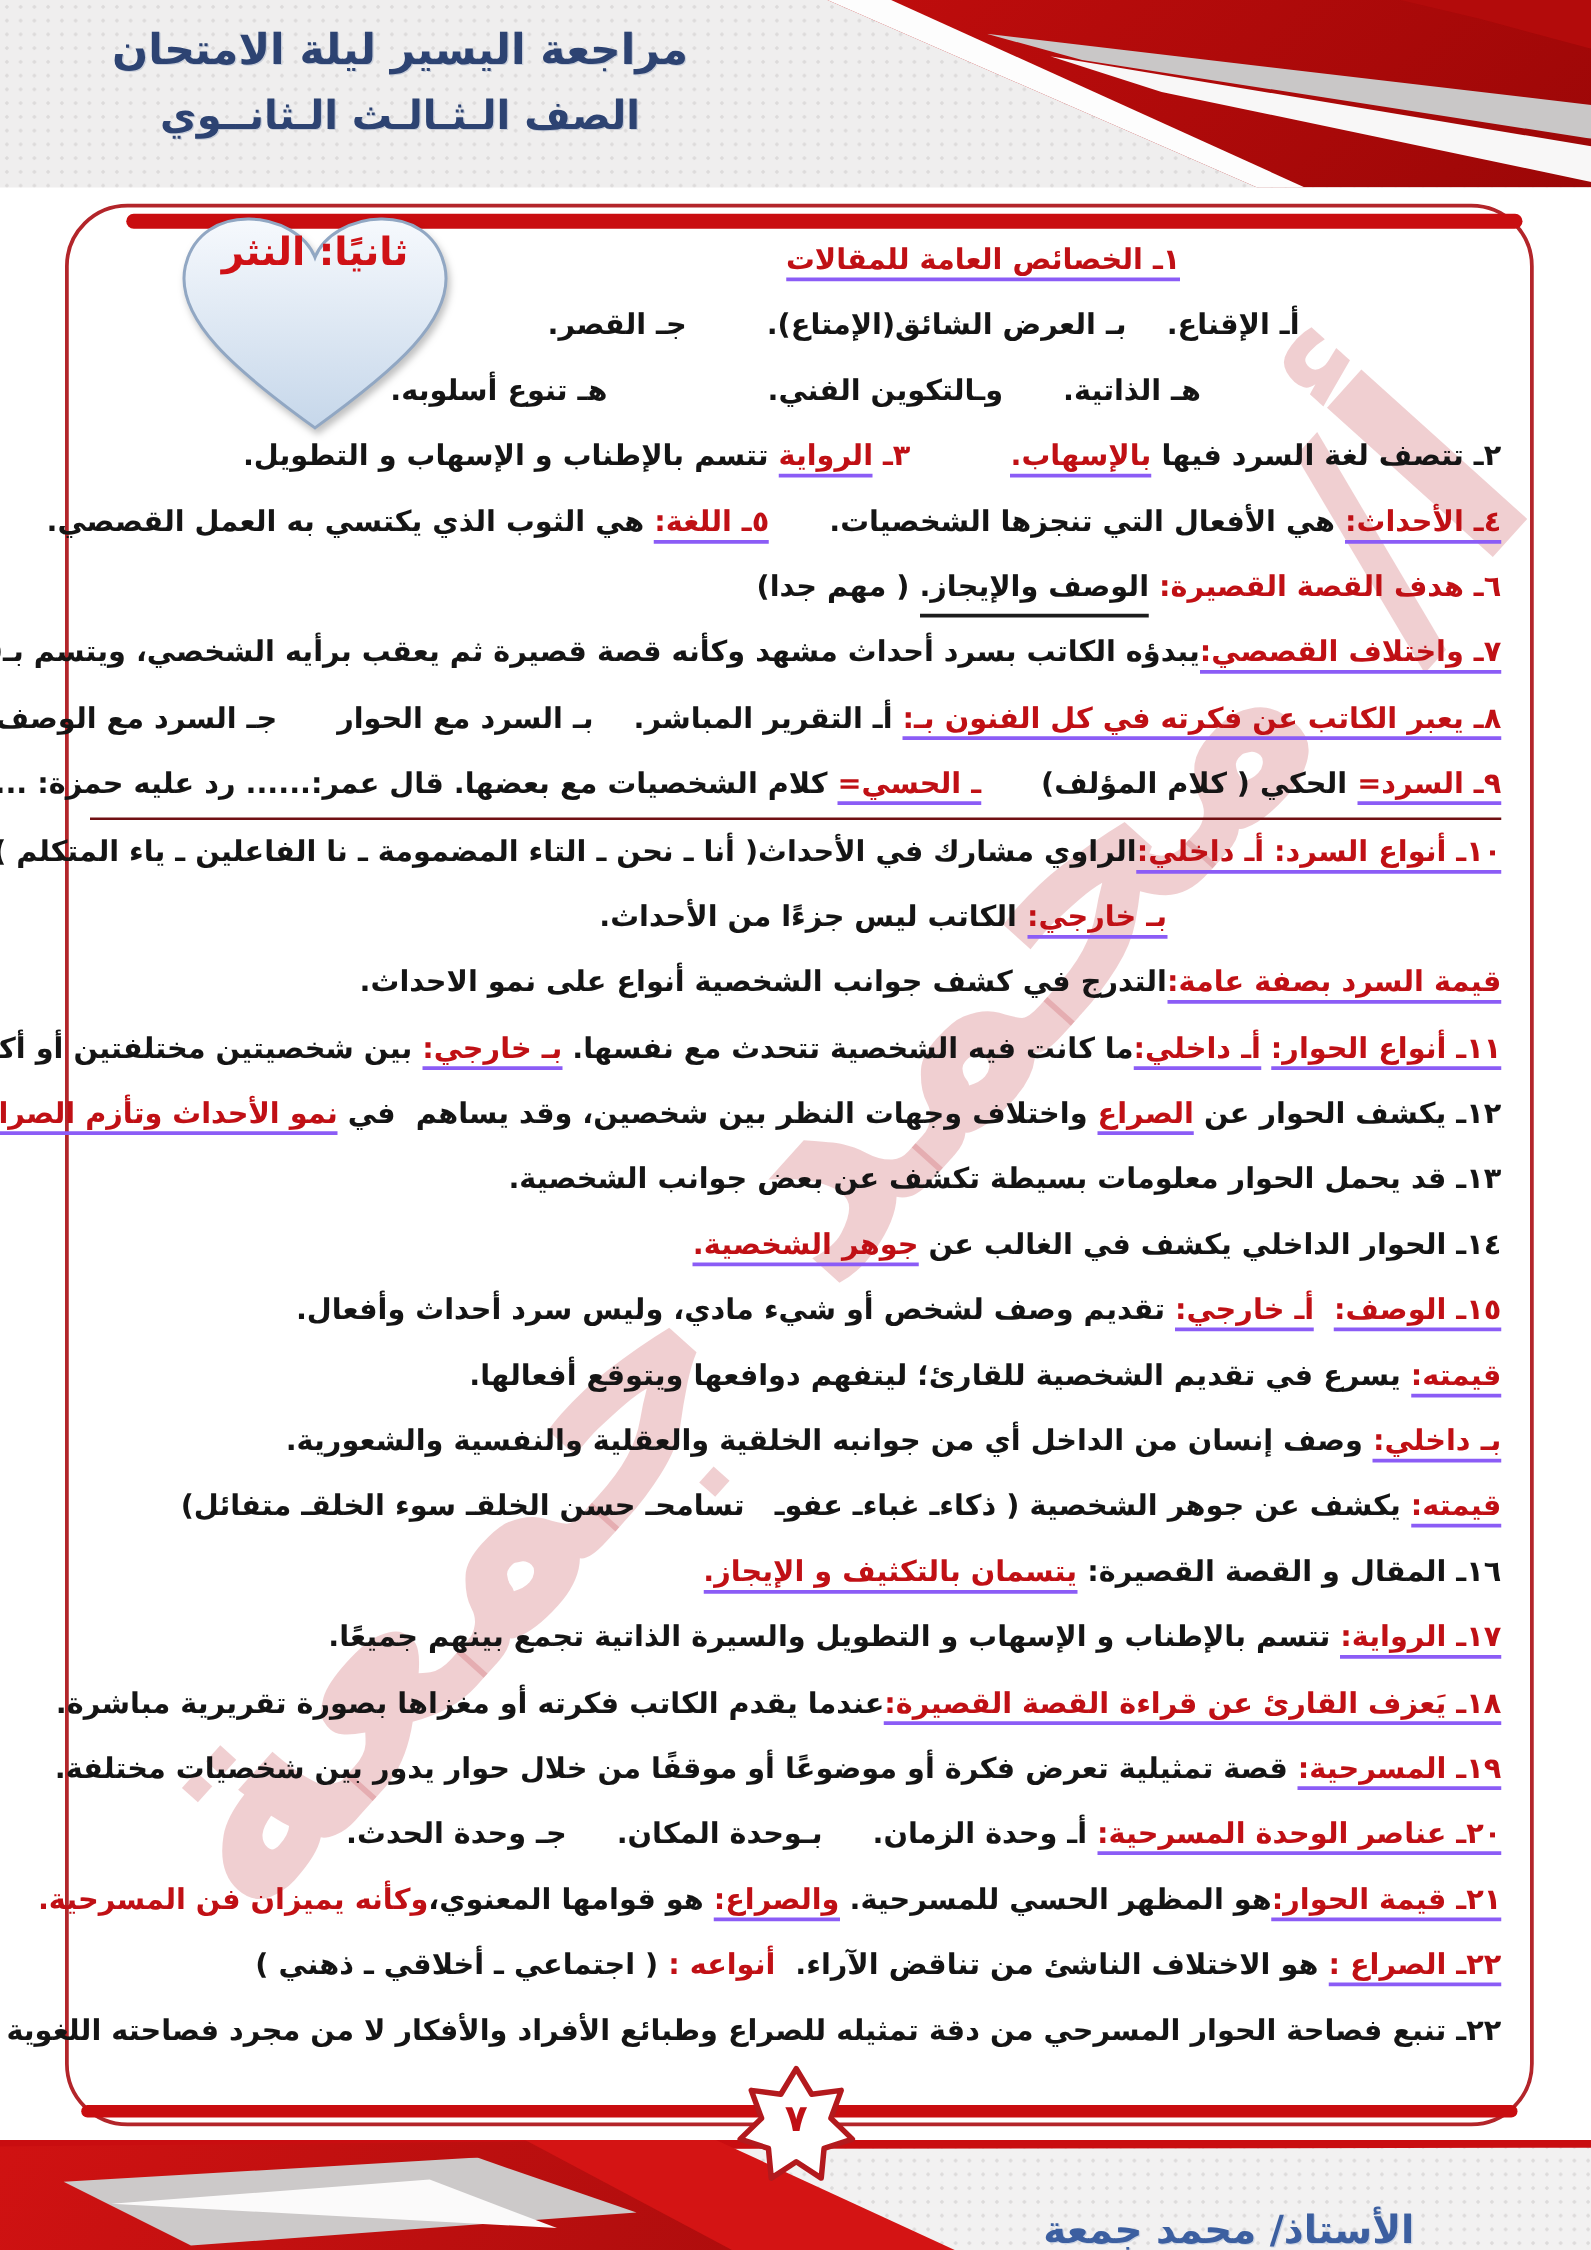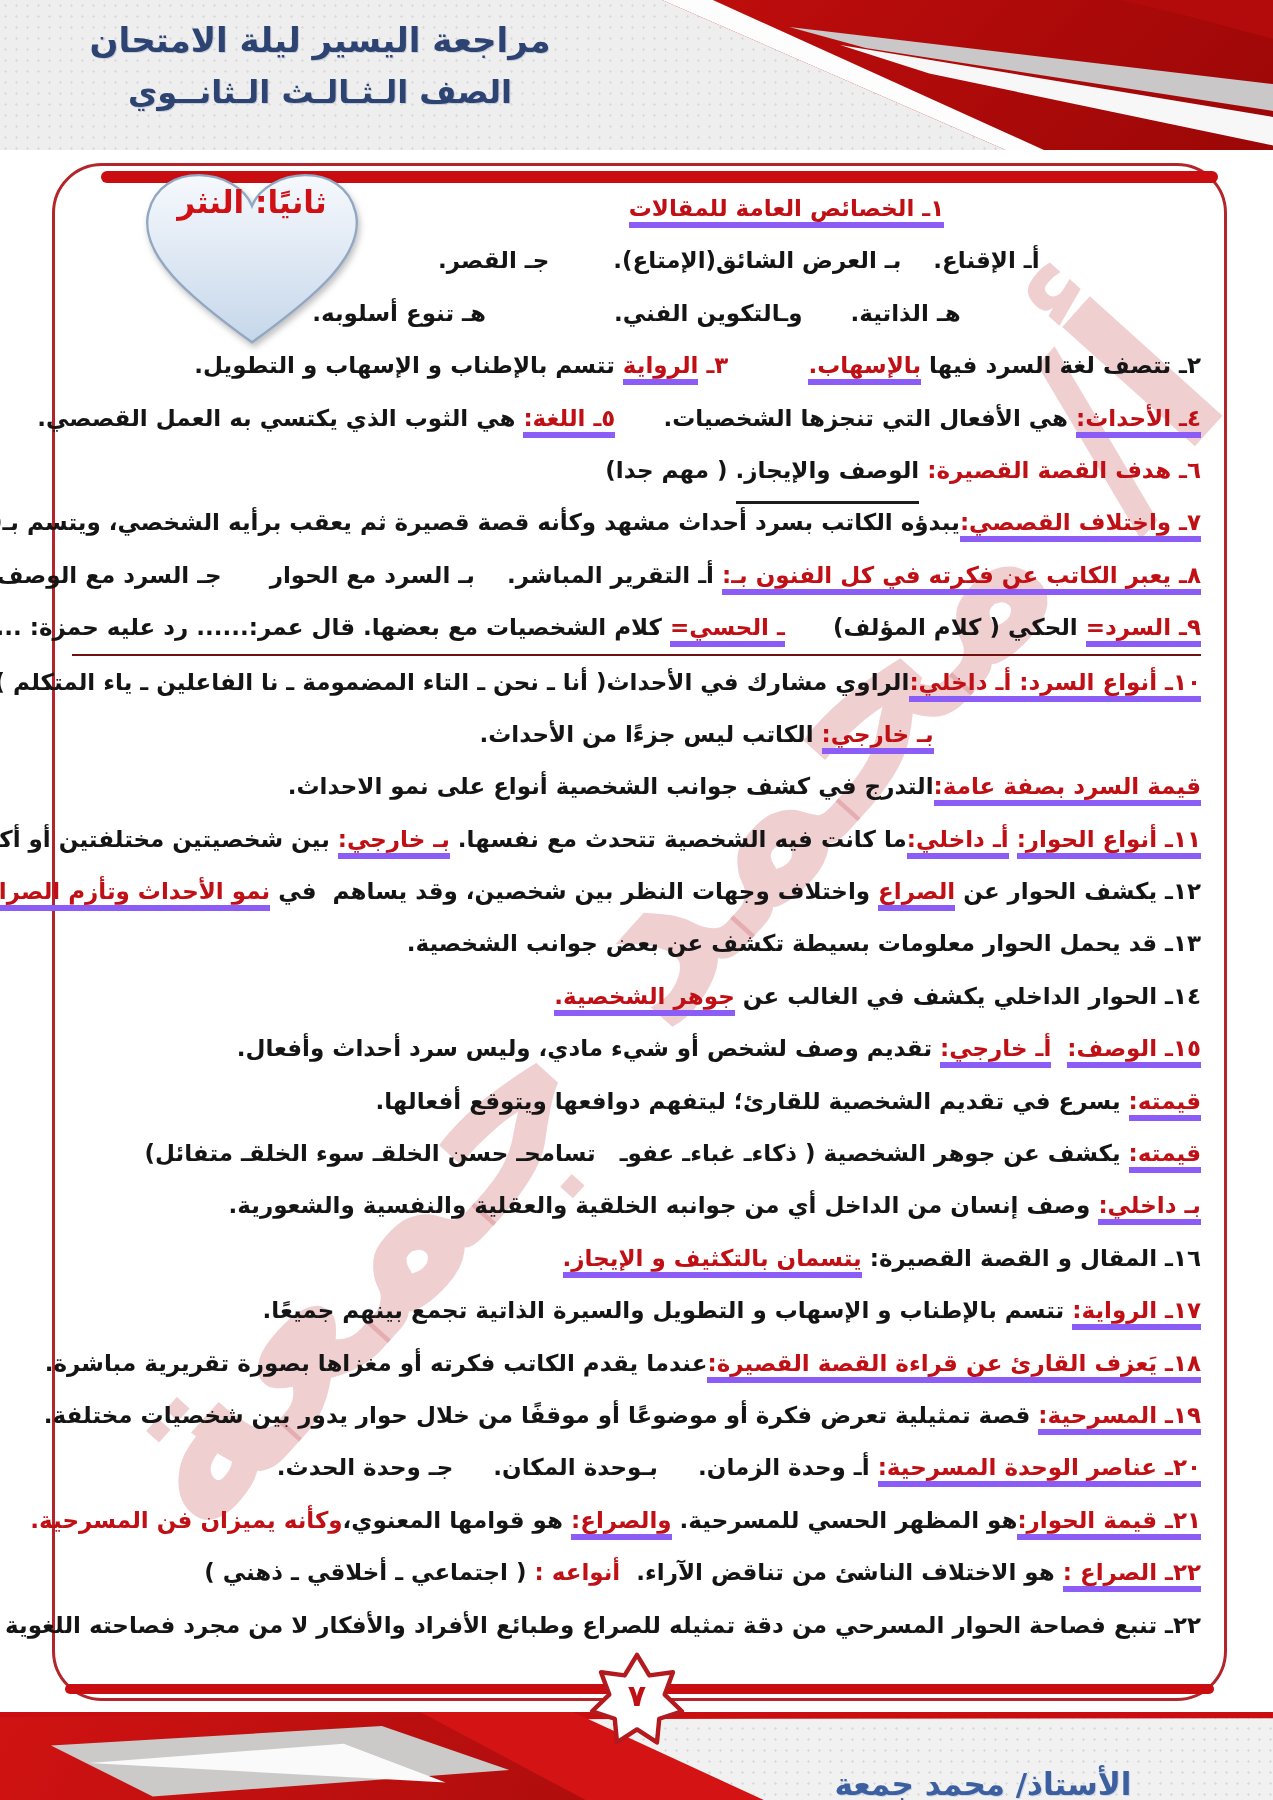--- a/index.html
+++ b/index.html
@@ -47,22 +47,22 @@
   
   .content-lines{position:absolute;top:182px;right:72px;left:72px;z-index:4;direction:rtl;}
   .line{white-space:pre;font-weight:bold;font-size:23px;line-height:52.4px;height:52.4px;
         color:#151515;text-align:right;}
   .line.c{text-align:center;}
   .line.c2{text-align:center;padding-left:140px;}
   .line.cr{text-align:center;padding-left:300px;}
   .line.ful{border-bottom:2px solid #701013;}
   .seg-b{color:#151515;}
   .seg-r{color:#c01015;}
-  .seg-rl{color:#c01015;border-bottom:6px solid #8b5cf6;padding-bottom:1px;}
-  .seg-bu{color:#151515;border-bottom:3px solid #1c1c1c;padding-bottom:18px;}
+  .seg-rl{color:#c01015;border-bottom:3px solid #8b5cf6;padding-bottom:1px;}
+  .seg-bu{color:#151515;border-bottom:3px solid #1c1c1c;padding-bottom:8px;}
 
   
   .page-star{position:absolute;left:588px;top:1652px;width:98px;height:98px;z-index:7;}
   .page-star svg{position:absolute;top:0;left:0;}
   .page-num{position:absolute;top:26px;left:0;width:100%;text-align:center;
             color:#c01015;font-size:30px;font-weight:bold;}
 
   
   .footer{position:absolute;left:0;bottom:0;width:1273px;height:88px;
           background-color:#f2f1f1;
@@ -127,22 +127,22 @@
       <div class="line ful"><span class="seg-rl">٩ـ السرد=</span><span class="seg-b"> الحكي ( كلام المؤلف)      </span><span class="seg-rl">ـ الحسي=</span><span class="seg-b"> كلام الشخصيات مع بعضها. قال عمر:...... رد عليه حمزة: .....</span></div>
       <div class="line"><span class="seg-rl">١٠ـ أنواع السرد: أـ داخلي:</span><span class="seg-b">الراوي مشارك في الأحداث( أنا ـ نحن ـ التاء المضمومة ـ نا الفاعلين ـ ياء المتكلم )</span></div>
       <div class="line c2"><span class="seg-rl">بـ خارجي:</span><span class="seg-b"> الكاتب ليس جزءًا من الأحداث.</span></div>
       <div class="line"><span class="seg-rl">قيمة السرد بصفة عامة:</span><span class="seg-b">التدرج في كشف جوانب الشخصية أنواع على نمو الاحداث.</span></div>
       <div class="line"><span class="seg-rl">١١ـ أنواع الحوار:</span><span class="seg-b"> </span><span class="seg-rl">أـ داخلي:</span><span class="seg-b">ما كانت فيه الشخصية تتحدث مع نفسها. </span><span class="seg-rl">بـ خارجي:</span><span class="seg-b"> بين شخصيتين مختلفتين أو أكثر.</span></div>
       <div class="line"><span class="seg-b">١٢ـ يكشف الحوار عن </span><span class="seg-rl">الصراع</span><span class="seg-b"> واختلاف وجهات النظر بين شخصين، وقد يساهم  في </span><span class="seg-rl">نمو الأحداث وتأزم الصراع.</span></div>
       <div class="line"><span class="seg-b">١٣ـ قد يحمل الحوار معلومات بسيطة تكشف عن بعض جوانب الشخصية.</span></div>
       <div class="line"><span class="seg-b">١٤ـ الحوار الداخلي يكشف في الغالب عن </span><span class="seg-rl">جوهر الشخصية.</span></div>
       <div class="line"><span class="seg-rl">١٥ـ الوصف:</span><span class="seg-b">  </span><span class="seg-rl">أـ خارجي:</span><span class="seg-b"> تقديم وصف لشخص أو شيء مادي، وليس سرد أحداث وأفعال.</span></div>
       <div class="line"><span class="seg-rl">قيمته:</span><span class="seg-b"> يسرع في تقديم الشخصية للقارئ؛ ليتفهم دوافعها ويتوقع أفعالها.</span></div>
+      <div class="line"><span class="seg-rl">بـ داخلي:</span><span class="seg-b"> وصف إنسان من الداخل أي من جوانبه الخلقية والعقلية والنفسية والشعورية.</span></div>
       <div class="line"><span class="seg-rl">قيمته:</span><span class="seg-b"> يكشف عن جوهر الشخصية ( ذكاءـ غباءـ عفوـ   تسامحـ حسن الخلقـ سوء الخلقـ متفائل)</span></div>
-      <div class="line"><span class="seg-rl">بـ داخلي:</span><span class="seg-b"> وصف إنسان من الداخل أي من جوانبه الخلقية والعقلية والنفسية والشعورية.</span></div>
       <div class="line"><span class="seg-b">١٦ـ المقال و القصة القصيرة: </span><span class="seg-rl">يتسمان بالتكثيف و الإيجاز.</span></div>
       <div class="line"><span class="seg-rl">١٧ـ الرواية:</span><span class="seg-b"> تتسم بالإطناب و الإسهاب و التطويل والسيرة الذاتية تجمع بينهم جميعًا.</span></div>
       <div class="line"><span class="seg-rl">١٨ـ يَعزف القارئ عن قراءة القصة القصيرة:</span><span class="seg-b">عندما يقدم الكاتب فكرته أو مغزاها بصورة تقريرية مباشرة.</span></div>
       <div class="line"><span class="seg-rl">١٩ـ المسرحية:</span><span class="seg-b"> قصة تمثيلية تعرض فكرة أو موضوعًا أو موقفًا من خلال حوار يدور بين شخصيات مختلفة.</span></div>
       <div class="line"><span class="seg-rl">٢٠ـ عناصر الوحدة المسرحية:</span><span class="seg-b"> أـ وحدة الزمان.     بـوحدة المكان.     جـ وحدة الحدث.</span></div>
       <div class="line"><span class="seg-rl">٢١ـ قيمة الحوار:</span><span class="seg-b">هو المظهر الحسي للمسرحية. </span><span class="seg-rl">والصراع:</span><span class="seg-b"> هو قوامها المعنوي،</span><span class="seg-r">وكأنه يميزان فن المسرحية.</span></div>
       <div class="line"><span class="seg-rl">٢٢ـ الصراع :</span><span class="seg-b"> هو الاختلاف الناشئ من تناقض الآراء.  </span><span class="seg-r">أنواعه :</span><span class="seg-b"> ( اجتماعي ـ أخلاقي ـ ذهني )</span></div>
       <div class="line"><span class="seg-b">٢٢ـ تنبع فصاحة الحوار المسرحي من دقة تمثيله للصراع وطبائع الأفراد والأفكار لا من مجرد فصاحته اللغوية .</span></div>
     </div>
 

